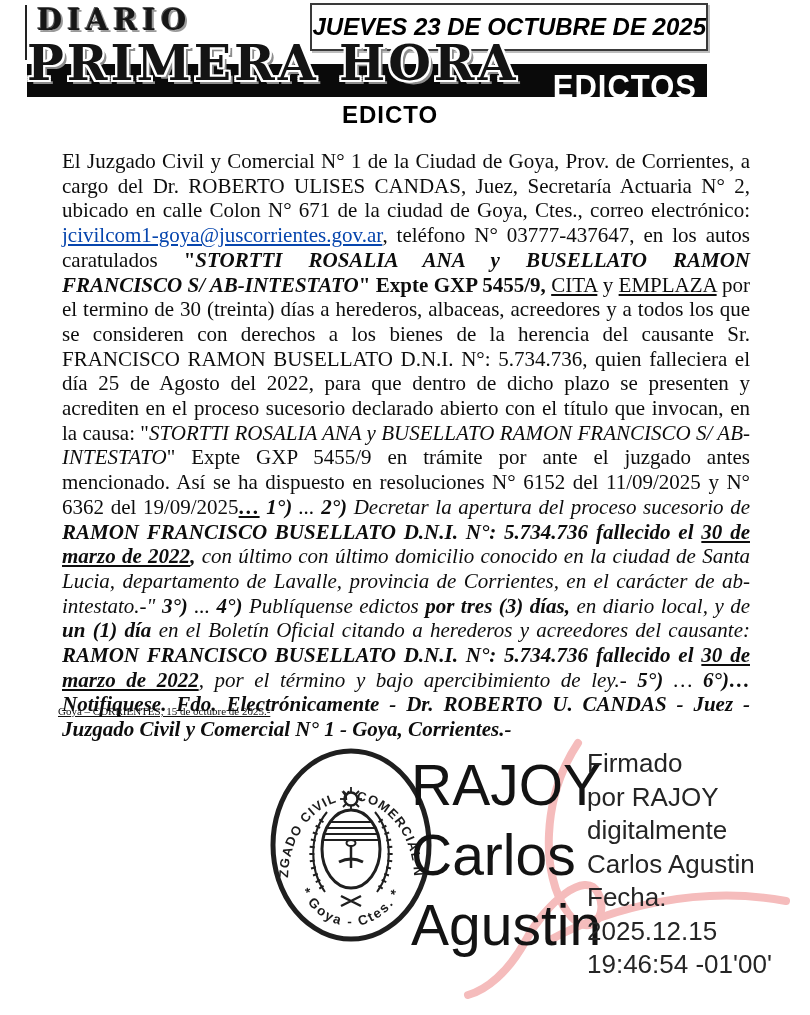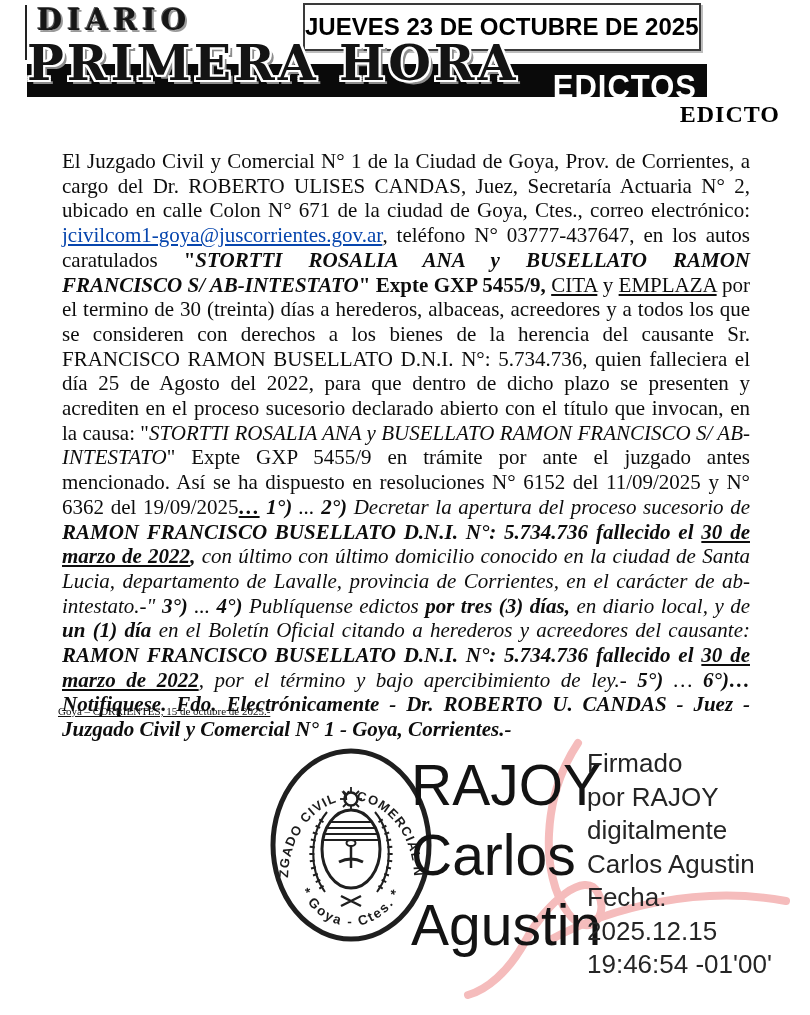--- a/index.html
+++ b/index.html
@@ -5,37 +5,37 @@
   html,body{margin:0;padding:0;background:#fff;}
   #page{position:relative;width:810px;height:1015px;background:#fff;overflow:hidden;
         font-family:"Liberation Serif",serif;color:#111;}
 
   
   .masthead{position:absolute;left:25px;top:2px;width:684px;height:95px;background:#fff;}
   .mast-left-line{position:absolute;left:0;top:3px;height:55px;width:0;border-left:2px solid #222;}
   .diario{position:absolute;left:12px;top:1px;
           font-family:"DejaVu Serif",serif;font-weight:bold;font-size:29px;letter-spacing:5px;
           color:#161616;text-shadow:2px 2px 0 #9a9a9a, -1px -1px 0 #555;}
-  .date-box{position:absolute;right:8px;top:1px;width:394px;height:44px;background:#fff;
+  .date-box{position:absolute;right:1px;top:1px;width:394px;height:44px;background:#fff;
             border:2px solid #3a3a3a;box-shadow:2px 2px 0 #bdbdbd;
-            display:flex;align-items:center;justify-content:flex-start;}
+            display:flex;align-items:center;justify-content:flex-end;font-style:italic;}
   .date-box span{font-family:"Liberation Sans",sans-serif;font-weight:bold;font-size:24px;
                  letter-spacing:0;color:#000;white-space:nowrap;}
   .black-bar{position:absolute;left:2px;bottom:0;width:680px;height:33px;background:#0a0a0a;overflow:hidden;}
   .edictos{position:absolute;right:10px;top:6px;font-family:"Liberation Sans",sans-serif;
            font-weight:bold;font-size:31px;letter-spacing:1px;color:#fff;transform:scaleY(1.05);}
   .primera{position:absolute;left:2px;top:32px;white-space:nowrap;
            font-family:"DejaVu Serif",serif;font-weight:bold;font-size:49px;letter-spacing:3px;
            color:#141414;transform:scaleY(0.98);
            text-shadow:-2px -2px 0 #fff,2px -2px 0 #fff,-2px 2px 0 #fff,2px 2px 0 #fff,
                        -2px 0 0 #fff,2px 0 0 #fff,0 -2px 0 #fff,0 2px 0 #fff,4px 4px 0 #8d8d8d;}
 
   
-  .edicto-title{position:absolute;left:0;top:101px;width:780px;text-align:right;
-                font-family:Liberation Serif, serif;font-weight:bold;font-size:24px;letter-spacing:1px;color:#000;}
+  .edicto-title{position:absolute;left:0;top:101px;width:780px;text-align:center;
+                font-family:Liberation Sans, sans-serif;font-weight:bold;font-size:24px;letter-spacing:1px;color:#000;}
   .body-text{position:absolute;left:62px;top:149px;width:688px;
              font-size:21px;line-height:24.7px;text-align:justify;color:#0d0d0d;}
   .rb{font-weight:bold;}
   .ri{font-style:italic;}
   .ru{text-decoration:underline;}
   .email-link{color:#0645ad;text-decoration:underline;cursor:pointer;}
   .closing-line{position:absolute;left:58px;top:705px;font-size:11px;color:#0d0d0d;text-decoration:underline;}
 
   
   .seal{position:absolute;left:267px;top:746px;width:168px;height:198px;}

